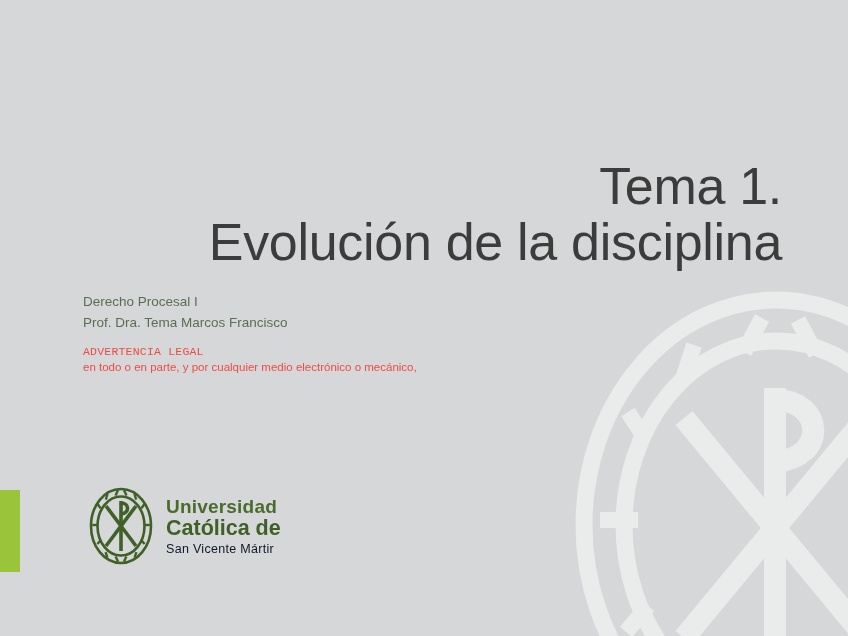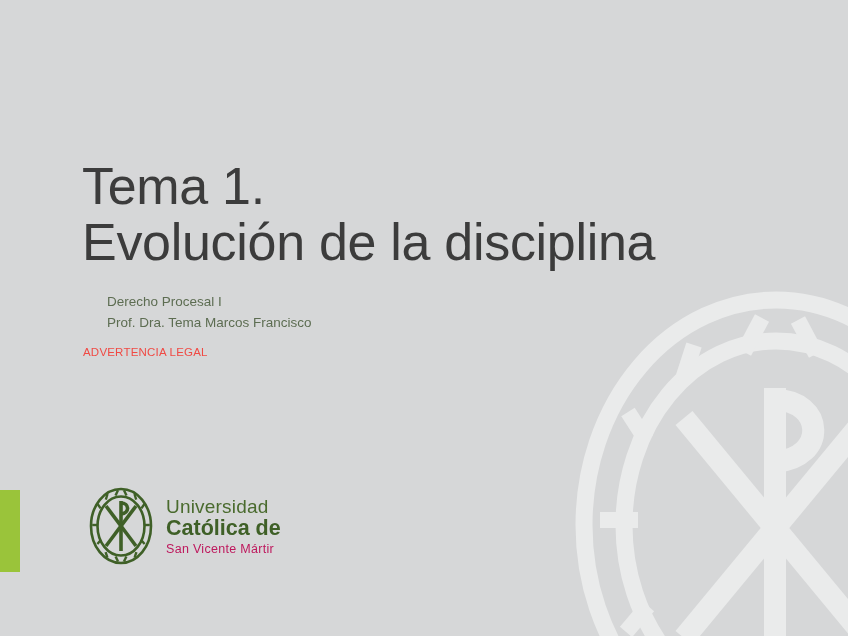--- a/index.html
+++ b/index.html
@@ -49,51 +49,52 @@
     top: 158px;
     width: 700px;
   }
   .title-line {
     font-size: 52px;
     line-height: 56px;
     color: #3c3c3c;
     font-weight: 400;
     letter-spacing: -0.3px;
     white-space: nowrap;
+    text-align: right;
   }
 
   
   .subtitle-block {
     position: absolute;
     left: 83px;
     top: 291px;
   }
   .subtitle-line {
     font-size: 13.5px;
     line-height: 21px;
     color: #5d6d52;
     font-weight: 400;
-    margin-left: 24px;
   }
 
   
   .legal-block {
     position: absolute;
     left: 83px;
     top: 345px;
   }
   .legal-line {
     font-size: 11.5px;
     line-height: 14.5px;
     color: #f04a44;
     font-weight: 400;
     white-space: nowrap;
   }
   .legal-heading {
     letter-spacing: 0.2px;
+    font-family: Liberation Mono, monospace;
   }
 
   
   .logo {
     position: absolute;
     left: 88px;
     top: 486px;
     display: flex;
     align-items: center;
   }
@@ -102,36 +103,36 @@
     height: 80px;
     flex: 0 0 auto;
   }
   .logo-text {
     margin-left: 12px;
     color: #3f6027;
     line-height: 1;
   }
   .logo-l1 {
     font-size: 19px;
-    font-weight: 400;
+    font-weight: 700;
     letter-spacing: 0.2px;
     color: #4a6b2e;
   }
   .logo-l2, .logo-l3 {
     font-size: 21.5px;
     font-weight: 700;
     letter-spacing: 0px;
     color: #3f6027;
     margin-top: 2px;
   }
   .logo-l4 {
     font-size: 12.5px;
     font-weight: 400;
     letter-spacing: 0.3px;
-    color: #be185d;
+    color: #0f172a;
     margin-top: 4px;
   }
 </style>
 </head>
 <body>
 
 <div class="slide">
 
   <div class="watermark">
     <svg viewBox="0 0 420 470" width="420" height="470" xmlns="http://www.w3.org/2000/svg">
@@ -173,20 +174,21 @@
     <div class="title-line">Evolución de la disciplina</div>
   </div>
 
   <div class="subtitle-block">
     <div class="subtitle-line">Derecho Procesal I</div>
     <div class="subtitle-line">Prof. Dra. Tema Marcos Francisco</div>
   </div>
 
   <div class="legal-block">
     <div class="legal-line legal-heading">ADVERTENCIA LEGAL</div>
+    <div class="legal-line">en todo o en parte, y por cualquier medio electrónico o mecánico,</div>
   </div>
 
   <div class="logo">
     <div class="logo-mark">
       <svg viewBox="0 0 66 80" width="66" height="80" xmlns="http://www.w3.org/2000/svg">
         <g fill="none" stroke="#3f6027" stroke-width="2.6">
           <ellipse cx="33" cy="40" rx="30" ry="37"></ellipse>
           <ellipse cx="33" cy="40" rx="23.5" ry="29.5"></ellipse>
         </g>
         <g stroke="#3f6027" stroke-width="2.4" fill="none">

